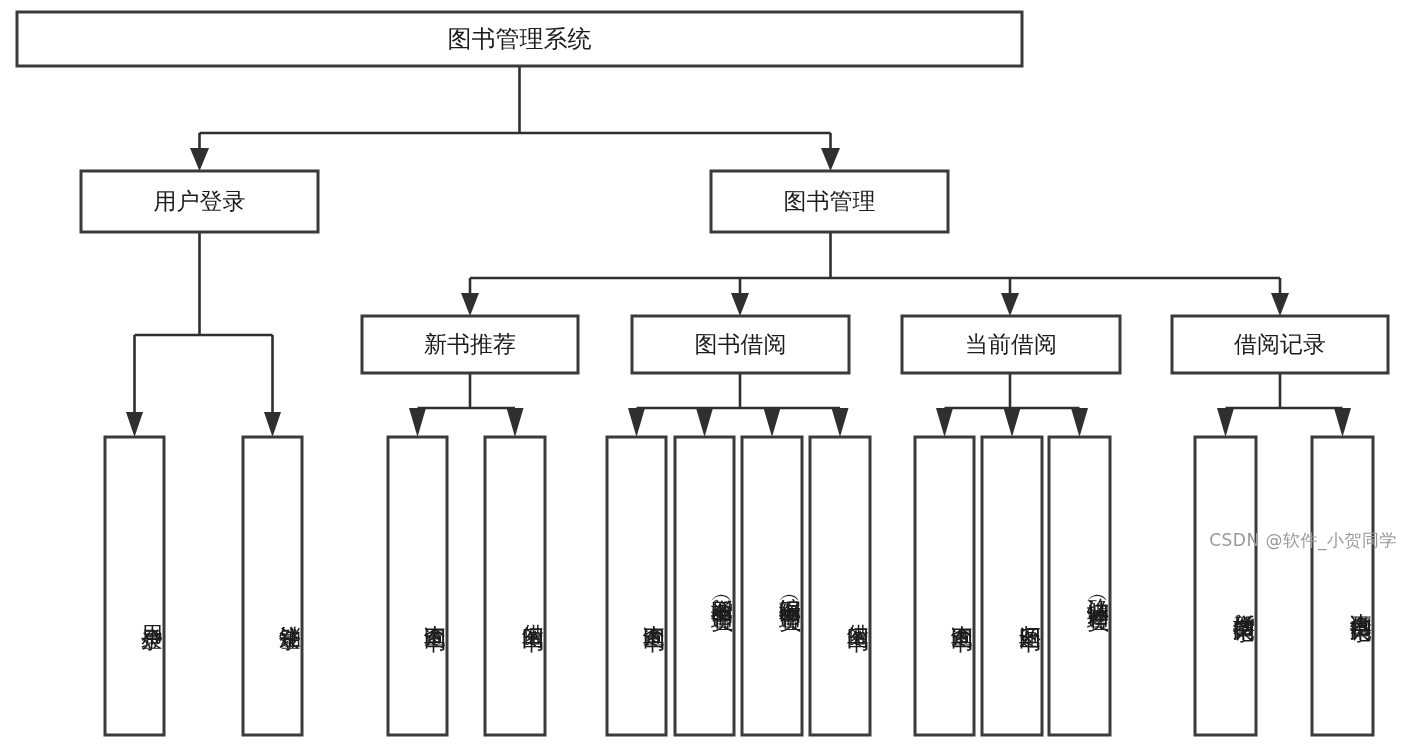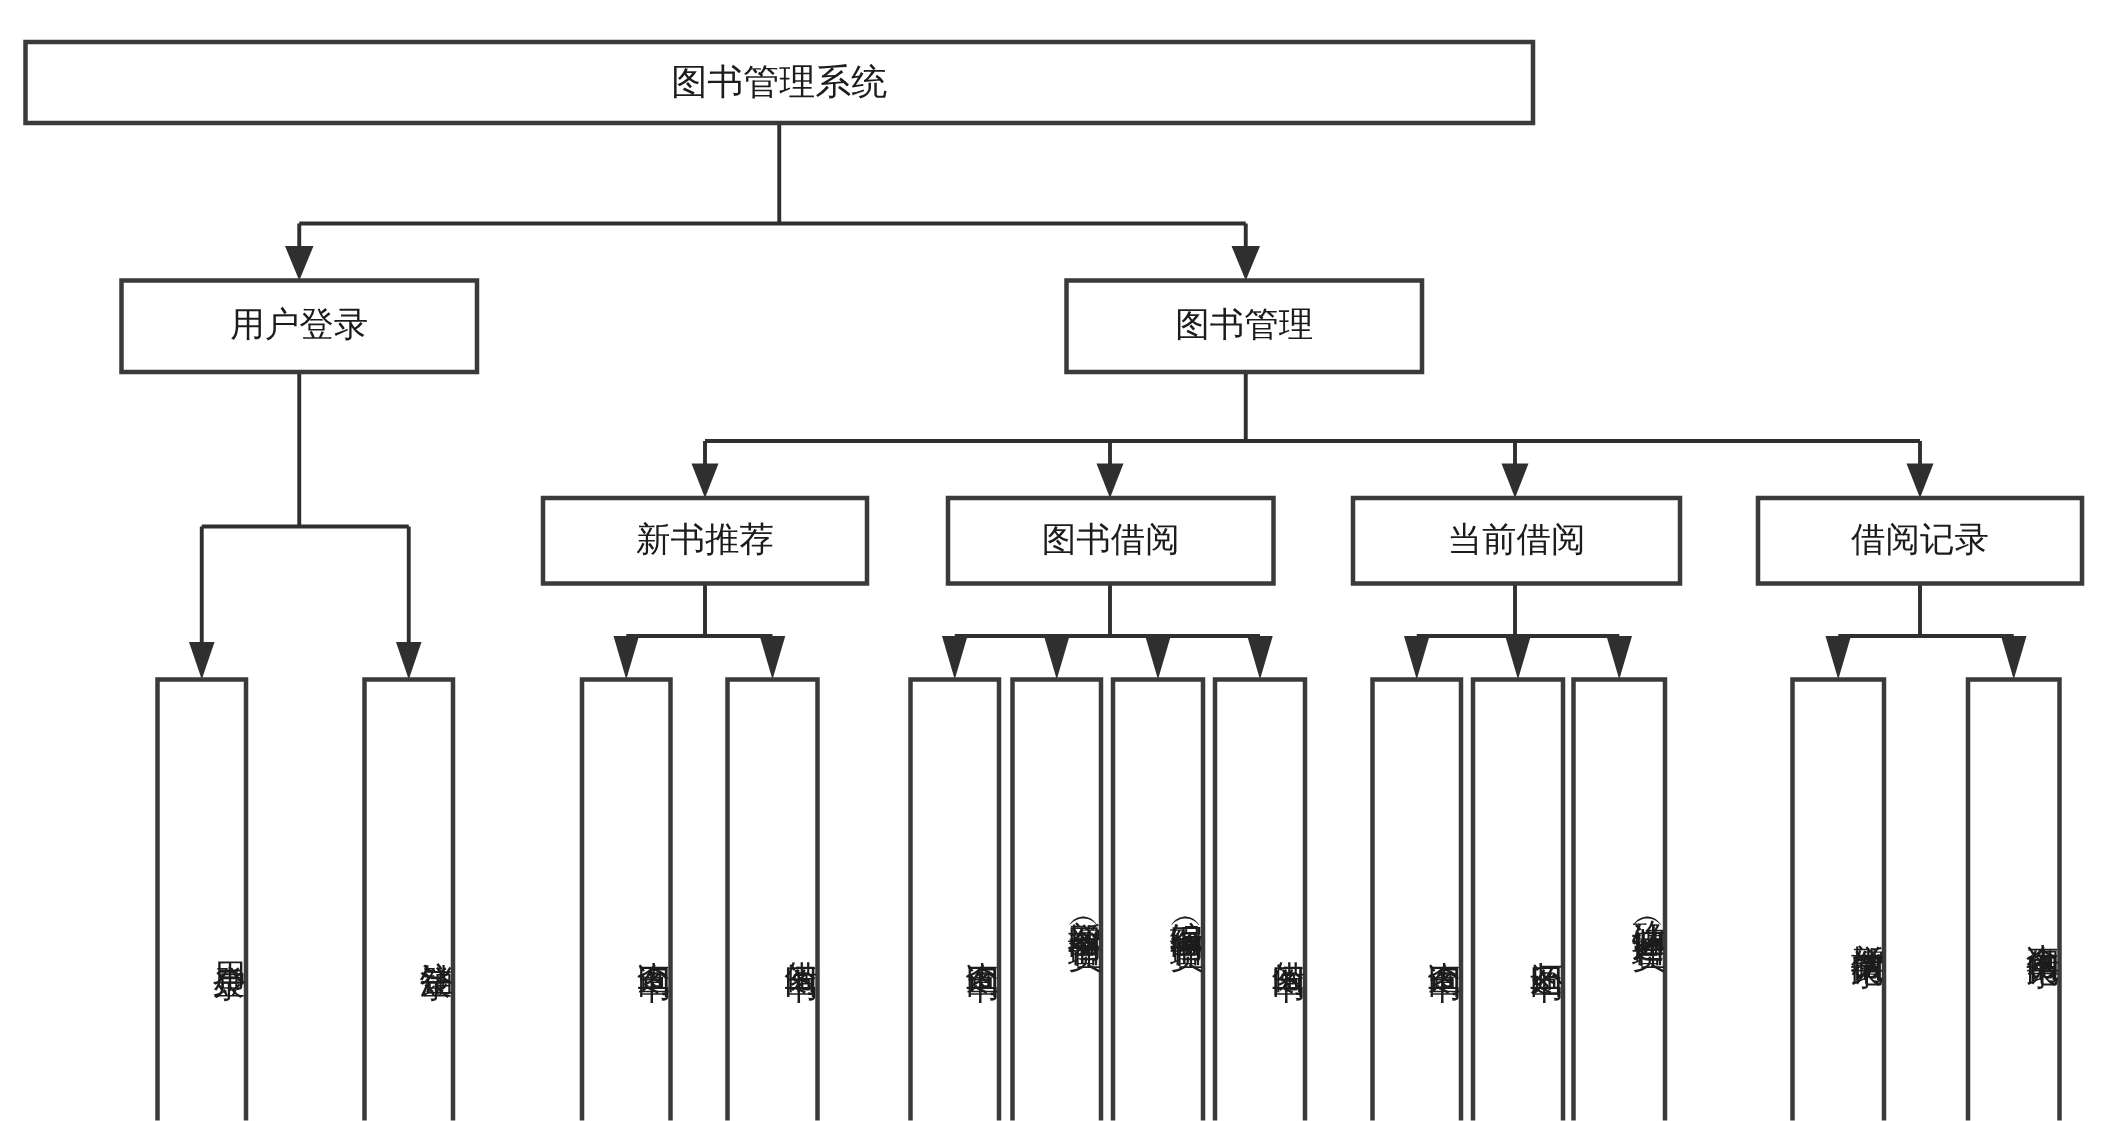--- a/index.html
+++ b/index.html
@@ -12,21 +12,20 @@
     width: 1405px;
     height: 747px;
     overflow: hidden;
     font-family: "DejaVu Sans", "Liberation Sans", sans-serif;
   }
   #diagram-root {
     position: relative;
     width: 1405px;
     height: 556px;
     background: #ffffff;
-    margin-top: 16px;
   }
   svg#flow-svg {
     position: absolute;
     left: 0;
     top: 0;
     width: 1405px;
     height: 747px;
     display: block;
   }
   .node-box {
@@ -202,13 +201,14 @@
   <div class="leaf-label" style="left:607px; top:487px;  width:59px; height:248px;">查询图书</div>
   <div class="leaf-label" style="left:675px; top:443px;  width:59px; height:292px;">新增图书（管理员）</div>
   <div class="leaf-label" style="left:742px; top:443px;  width:60px; height:292px;">编辑图书（管理员）</div>
   <div class="leaf-label" style="left:810px; top:487px;  width:60px; height:248px;">借阅图书</div>
   <div class="leaf-label" style="left:915px; top:487px;  width:59px; height:248px;">查询图书</div>
   <div class="leaf-label" style="left:982px; top:487px;  width:60px; height:248px;">归还图书</div>
   <div class="leaf-label" style="left:1049px; top:443px; width:61px; height:292px;">确认归还（管理员）</div>
   <div class="leaf-label" style="left:1195px; top:467px; width:61px; height:268px;">新增借阅记录</div>
   <div class="leaf-label" style="left:1312px; top:467px; width:61px; height:268px;">查询借阅记录</div>
 
+  <div class="watermark">CSDN @软件_小贺同学</div>
 </div>
 
 </body></html>

